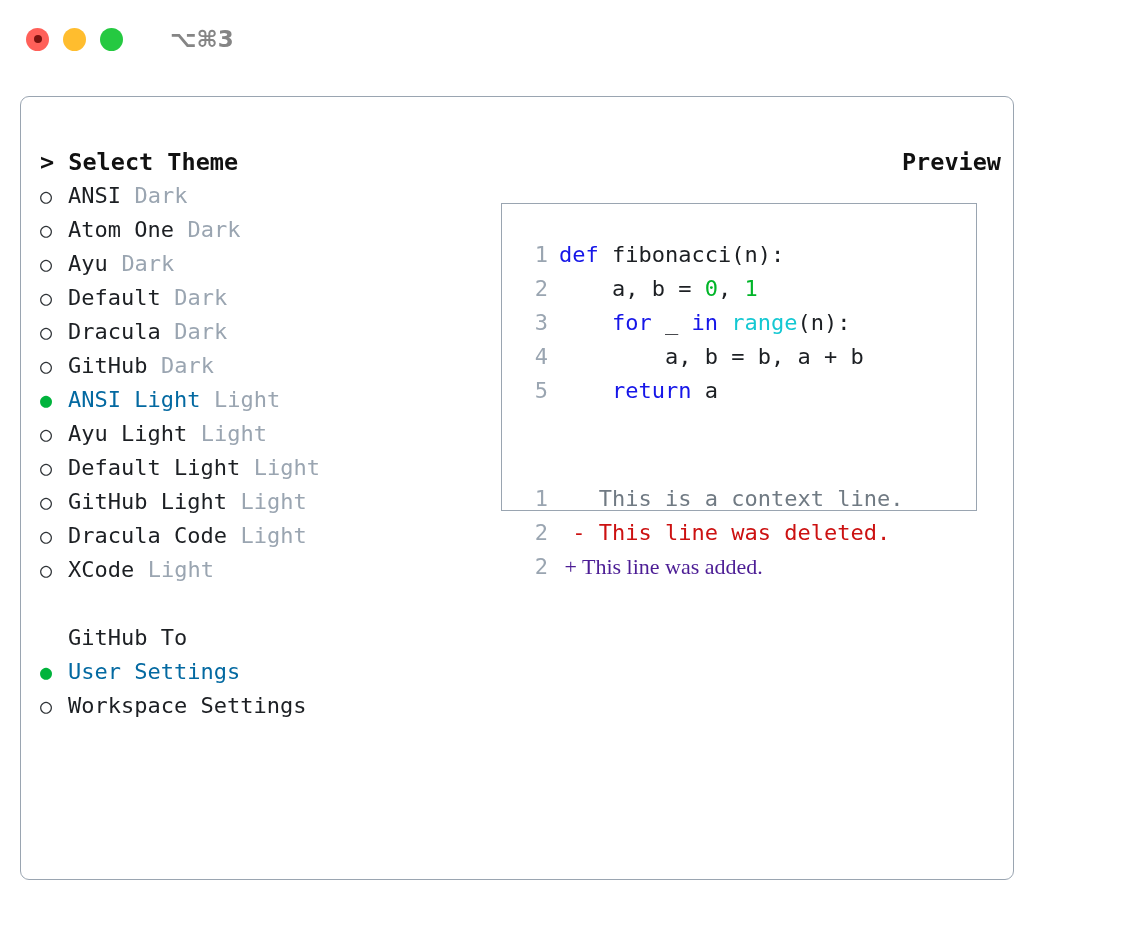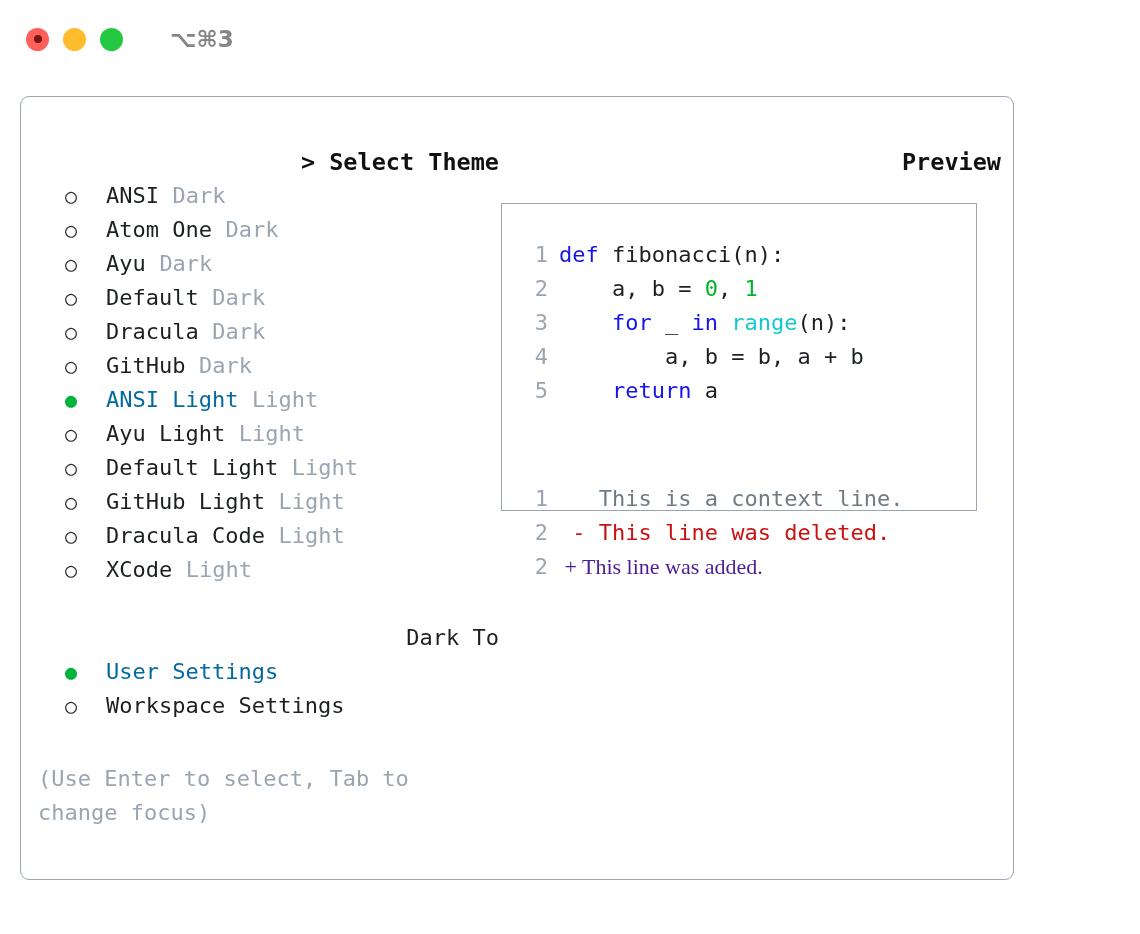--- a/index.html
+++ b/index.html
@@ -82,24 +82,23 @@
 
   #panel-body {
     position: relative;
     width: 100%;
     height: 100%;
   }
 
   
   #theme-column {
     position: absolute;
-    left: 28px;
+    left: 19px;
     top: 48px;
     width: 450px;
-    text-align: right;
   }
 
   .section-heading {
     font-size: 23.5px;
     font-weight: bold;
     color: #111111;
     line-height: 34px;
     white-space: pre;
   }
 
@@ -115,21 +114,20 @@
     width: 28px;
     flex: 0 0 28px;
     font-size: 20px;
     line-height: 34px;
   }
   .bullet.off { color: #2f3337; }
   .bullet.on  { color: #00b33c; }
 
   .opt-label {
     color: #1c1f23;
-    margin-left: 29px;
   }
   .option-row.selected .opt-label {
     color: #0369a1;
   }
   .opt-badge {
     color: #9aa5b1;
     margin-left: 0.62em;
   }
 
   .spacer-row { height: 34px; }
@@ -235,28 +233,27 @@
             <div class="option-row selected"><span class="bullet on">●</span><span class="opt-label">ANSI Light</span><span class="opt-badge">Light</span></div>
             <div class="option-row"><span class="bullet off">○</span><span class="opt-label">Ayu Light</span><span class="opt-badge">Light</span></div>
             <div class="option-row"><span class="bullet off">○</span><span class="opt-label">Default Light</span><span class="opt-badge">Light</span></div>
             <div class="option-row"><span class="bullet off">○</span><span class="opt-label">GitHub Light</span><span class="opt-badge">Light</span></div>
             <div class="option-row"><span class="bullet off">○</span><span class="opt-label">Dracula Code</span><span class="opt-badge">Light</span></div>
             <div class="option-row"><span class="bullet off">○</span><span class="opt-label">XCode</span><span class="opt-badge">Light</span></div>
           </div>
 
         <div class="spacer-row"></div>
 
-        <div id="apply-heading">Dark To</div>
+        <div id="apply-heading">GitHub To</div>
         <div id="apply-options">
             <div class="option-row selected"><span class="bullet on">●</span><span class="opt-label">User Settings</span></div>
             <div class="option-row"><span class="bullet off">○</span><span class="opt-label">Workspace Settings</span></div>
           </div>
       </div>
 
-      <div id="hint-text">(Use Enter to select, Tab to change focus)</div>
 
       <div id="preview-column">
         <div id="preview-heading">Preview</div>
       </div>
 
       <div id="code-panel">
         <div id="code-lines">
             <div class="code-line"><span class="lineno">1</span><span class="code-text"><span class="tok-kw">def </span><span class="tok-plain">fibonacci(n):</span></span></div>
             <div class="code-line"><span class="lineno">2</span><span class="code-text"><span class="tok-plain">    a, b = </span><span class="tok-num">0</span><span class="tok-plain">, </span><span class="tok-num">1</span></span></div>
             <div class="code-line"><span class="lineno">3</span><span class="code-text"><span class="tok-plain">    </span><span class="tok-kw">for</span><span class="tok-plain"> _ </span><span class="tok-kw">in</span><span class="tok-plain"> </span><span class="tok-fn">range</span><span class="tok-plain">(n):</span></span></div>

